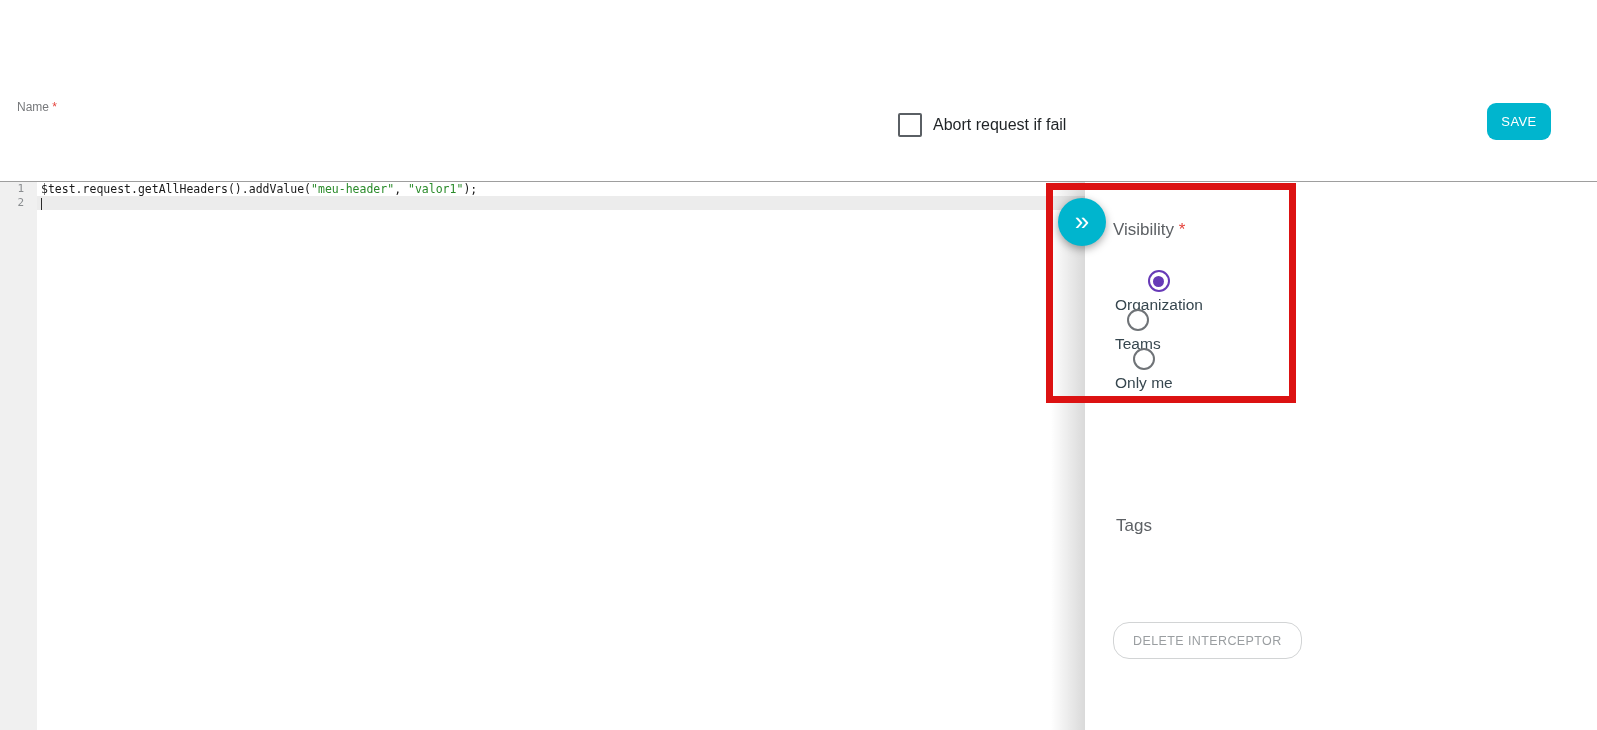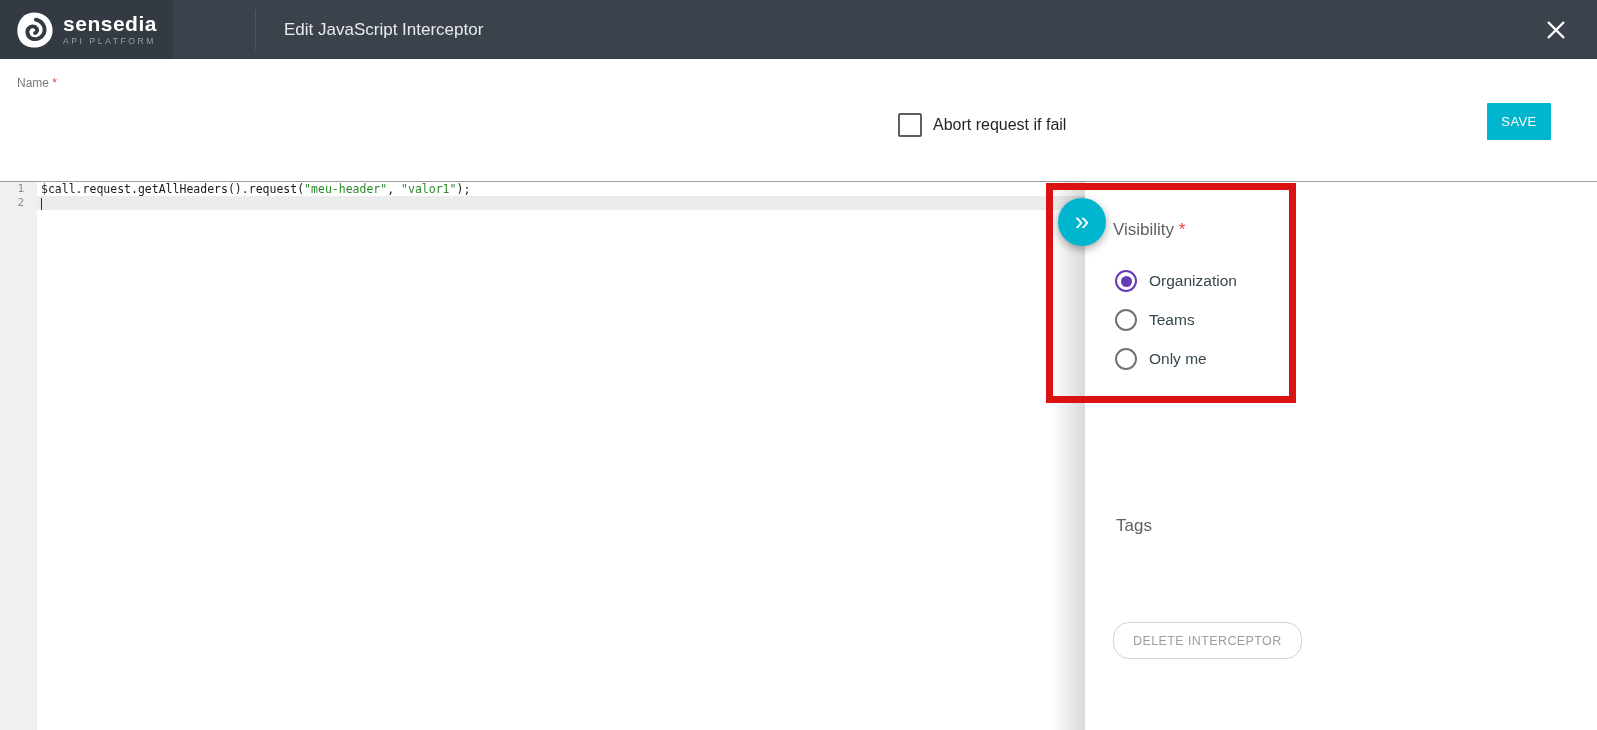--- a/index.html
+++ b/index.html
@@ -23,37 +23,37 @@
   .brand-name { color:#ffffff; font-size:21px; font-weight:bold; letter-spacing:.5px; }
   .brand-tagline { color:#9aa1a9; font-size:8.5px; letter-spacing:2.6px; margin-top:3px; }
   .header-divider { width:1px; height:40px; background:#4d545d; margin-left:82px; flex:0 0 auto; }
   .header-title { color:#e8ebee; font-size:17px; margin-left:28px; font-weight:400; }
   .close-btn {
     margin-left:auto; margin-right:28px; width:26px; height:26px;
     display:flex; align-items:center; justify-content:center; cursor:pointer;
   }
 
   
-  .name-group { position:absolute; left:17px; top:76px; width:624px; }
+  .name-group { position:absolute; left:17px; top:100px; width:624px; }
   .name-label { font-size:12px; color:#77797c; }
   .req { color:#e5453e; }
   .name-input {
     display:block; width:100%; border:none; outline:none;
     border-bottom:1px solid #c3c6ca; font-size:17px; color:#3c4246;
     padding:6px 0 10px 0; margin-top:2px; background:transparent;
     font-family:"Liberation Sans", sans-serif;
   }
   .abort-group { position:absolute; left:898px; top:113px; display:flex; align-items:center; gap:11px; }
   .checkbox {
     width:24px; height:24px; border:2px solid #5a5f64; border-radius:2px; background:#fff; cursor:pointer;
   }
   .abort-label { font-size:16px; color:#1f2326; }
   .save-btn {
     position:absolute; left:1487px; top:103px; width:64px; height:37px;
-    border:none; border-radius:1px; color:#fff; font-size:13px; letter-spacing:.4px;
+    border:none; border-radius:9px; color:#fff; font-size:13px; letter-spacing:.4px;
     cursor:pointer; font-family:"Liberation Sans", sans-serif;
   }
 
   
   .content {
     position:absolute; top:181px; left:0; width:1597px; height:549px;
     border-top:1px solid #9e9e9e; background:#fff;
   }
   .editor { position:absolute; left:0; top:0; width:1085px; height:100%; background:#fff; }
   .gutter-strip { position:absolute; left:0; top:0; bottom:0; width:37px; background:#f0f0f0; }
@@ -82,21 +82,21 @@
   }
   .expand-btn span { display:block; margin-top:-3px; }
 
   .highlight-rect {
     position:absolute; left:1046px; top:1px; width:250px; height:220px;
     border:7px solid #dc1212; z-index:30; pointer-events:none;
   }
 
   .section-label { font-size:17px; color:#5d6165; }
   .visibility-label { position:absolute; left:28px; top:38px;text-align:right; }
-  .radio-row { position:absolute; left:30px; display:flex; align-items:center; gap:12px; cursor:pointer; }
+  .radio-row { position:absolute; left:30px; display:flex; align-items:center; gap:4px; cursor:pointer;flex-direction:column; }
   .radio-circle {
     width:22px; height:22px; border-radius:50%; border:2px solid #6f7377; background:#fff;
     display:flex; align-items:center; justify-content:center; flex:0 0 auto;
   }
   .radio-row.selected .radio-circle { border-color:#673ab7; }
   .radio-dot { width:11px; height:11px; border-radius:50%; background:transparent; }
   .radio-row.selected .radio-dot { background:#673ab7; }
   .radio-label { font-size:15.5px; color:#37474f; }
 
   .tags-label { position:absolute; left:31px; top:334px; }
@@ -111,61 +111,41 @@
     background:#fff; border:1px solid #d2d4d5; border-radius:16px;
     color:#9a9ea1; font-size:12.5px; letter-spacing:.4px; cursor:pointer;
     font-family:"Liberation Sans", sans-serif;
   }
 </style>
 </head>
 <body>
 
 <div id="app">
 
-  <div class="header">
-    <div class="logo-block">
-      <svg width="38" height="38" viewBox="0 0 44 44">
-        <path fill="#ffffff" d="M10,5 C18,-1 33,1 39,11 C45,21 43,33 33,39 C23,45 9,43 4,33 C-1,23 2,11 10,5 Z"></path>
-        <path fill="none" stroke="#333a42" stroke-width="4.5" stroke-linecap="round" d="M23,10 c7,1.5 11,7.5 10,13.5 c-1.2,7 -8.5,10.5 -14.5,8.5 c-5,-2 -7,-8 -3.8,-12 c2.4,-3 7.3,-2.8 9.2,0.3 c1.2,2 0.3,4.3 -1.8,5.2"></path>
-      </svg>
-      <div class="brand-text">
-        <span class="brand-name">sensedia</span>
-        <span class="brand-tagline">API PLATFORM</span>
-      </div>
-    </div>
-    <div class="header-divider"></div>
-    <div class="header-title">Edit JavaScript Interceptor</div>
-    <div class="close-btn">
-      <svg width="24" height="24" viewBox="0 0 24 24">
-        <line x1="4" y1="4" x2="20" y2="20" stroke="#ffffff" stroke-width="2.4"></line>
-        <line x1="20" y1="4" x2="4" y2="20" stroke="#ffffff" stroke-width="2.4"></line>
-      </svg>
-    </div>
-  </div>
 
   <div class="name-group">
     <div class="name-label">
       <span>Name</span> <span class="req">*</span>
     </div>
   </div>
 
   <div class="abort-group">
     <div class="checkbox"></div>
     <span class="abort-label">Abort request if fail</span>
   </div>
 
   <button class="save-btn" style="background: rgb(0, 181, 206);">SAVE</button>
 
   <div class="content">
 
     <div class="editor">
       <div class="gutter-strip"></div>
       <div class="code-line">
         <span class="line-no">1</span>
-        <span class="code-cell"><span>$call.request.getAllHeaders().request(</span><span class="tok-str">"meu-header"</span><span>, </span><span class="tok-str">"valor1"</span><span>);</span></span>
+        <span class="code-cell"><span>$test.request.getAllHeaders().addValue(</span><span class="tok-str">"meu-header"</span><span>, </span><span class="tok-str">"valor1"</span><span>);</span></span>
       </div>
       <div class="code-line active">
         <span class="line-no">2</span>
         <span class="code-cell"><span class="cursor"></span></span>
       </div>
     </div>
 
     <div class="panel-shadow"></div>
 
     <div class="side-panel">

